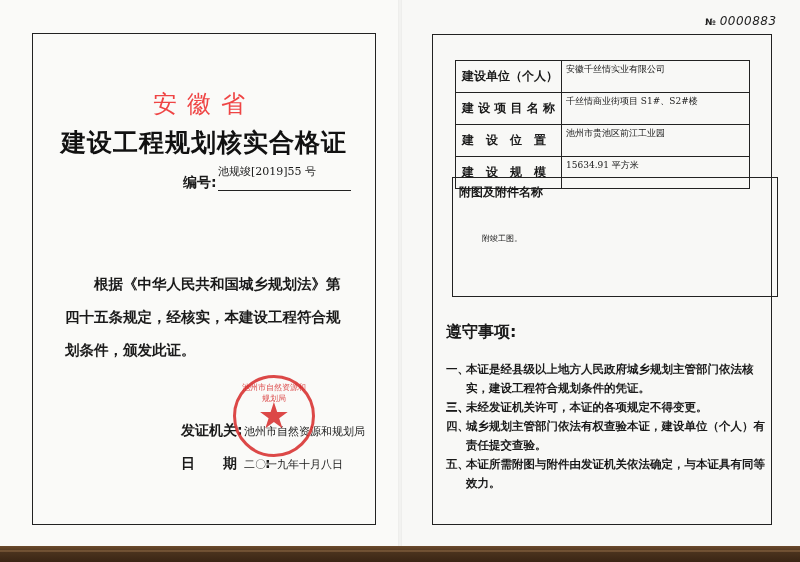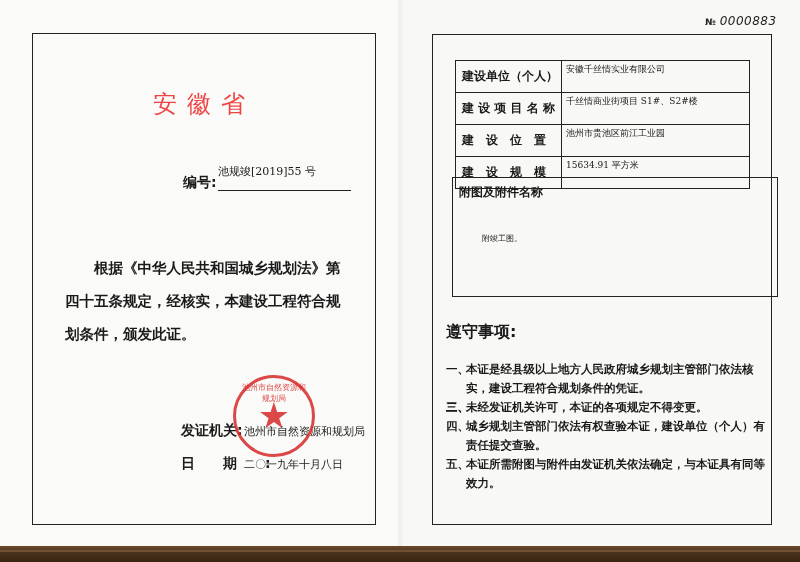--- a/index.html
+++ b/index.html
@@ -25,21 +25,21 @@
     position:absolute; left:32px; top:33px; width:344px; height:492px;
     border:1.5px solid #222; box-sizing:border-box;
   }
   .province { position:absolute; left:0; width:100%; top:42px; text-align:center; font-size:24px; letter-spacing:10px; color:#ef4444; font-family:"DejaVu Serif", serif;margin-top:12px; }
   .cert-title { position:absolute; left:0; width:100%; top:92px; text-align:center; font-size:25px; font-weight:bold; letter-spacing:1px; color:#111; }
   .code-row { position:absolute; left:150px; top:130px; width:200px; height:30px; }
   .code-label { position:absolute; left:0; top:10px; font-size:14px; font-weight:bold; }
   .code-value { position:absolute; left:35px; top:0; font-size:11px; font-family:"DejaVu Serif", serif; }
   .code-line { position:absolute; left:35px; top:26px; width:133px; border-top:1px solid #222; }
   .body-text { position:absolute; left:32px; top:218px; width:310px; font-size:14.5px; font-weight:bold; line-height:33px; }
-  .body-text .indent { padding-left:29px; }
+  .body-text .indent { padding-left:29px;margin-top:16px; }
   .issuer-row { position:absolute; left:148px; top:388px; font-size:14px; font-weight:bold; }
   .issuer-value { position:absolute; left:63px; top:2px; white-space:nowrap; font-size:11px; font-weight:normal; font-family:"DejaVu Serif", serif; }
   .date-row { position:absolute; left:148px; top:413px; font-size:14px; font-weight:bold;margin-top:8px; }
   .date-label { letter-spacing:28px; }
   .date-value { position:absolute; left:63px; top:2px; white-space:nowrap; font-size:11px; font-weight:normal; font-family:"DejaVu Serif", serif; }
   .seal {
     position:absolute; left:233px; top:375px; width:82px; height:82px; border-radius:50%;
     border:3px solid rgba(214,40,40,0.85); box-sizing:border-box;
   }
   .seal-star { position:absolute; left:0; top:18px; width:100%; text-align:center; color:rgba(214,40,40,0.85); font-size:36px; line-height:40px; }
@@ -73,20 +73,21 @@
 </style>
 </head>
 <body>
 
 <div class="page-left"></div>
 <div class="page-right"></div>
 <div class="fold"></div>
 
 <div class="left-box">
   <div class="province">安徽省</div>
+  <div class="cert-title">建设工程规划核实合格证</div>
   <div class="code-row">
     <span class="code-label">编号:</span>
     <span class="code-value">池规竣[2019]55 号</span>
     <div class="code-line"></div>
   </div>
   <div class="body-text">
     <div class="indent">根据《中华人民共和国城乡规划法》第</div>
     <div>四十五条规定，经核实，本建设工程符合规</div>
     <div>划条件，颁发此证。</div>
   </div>

